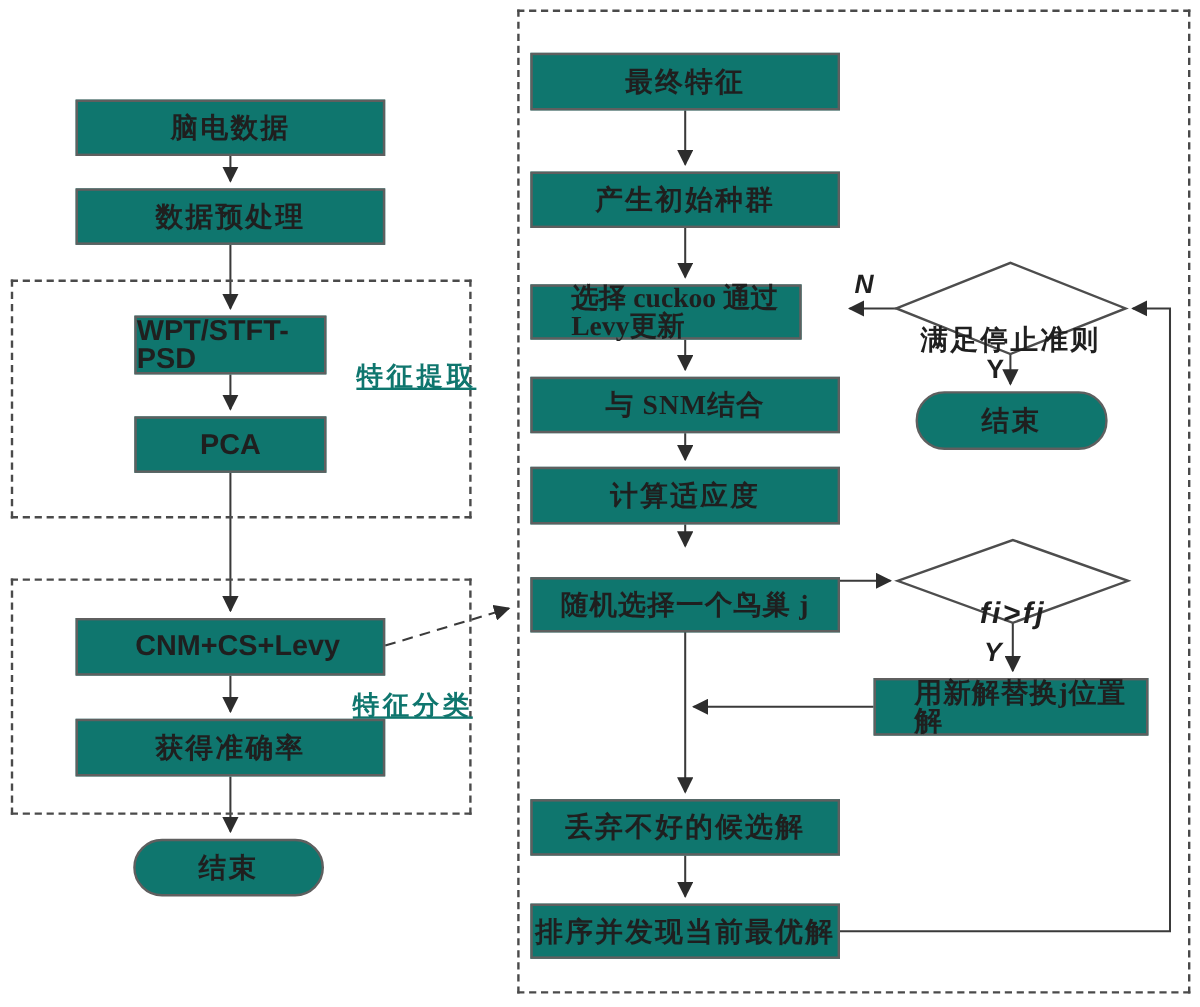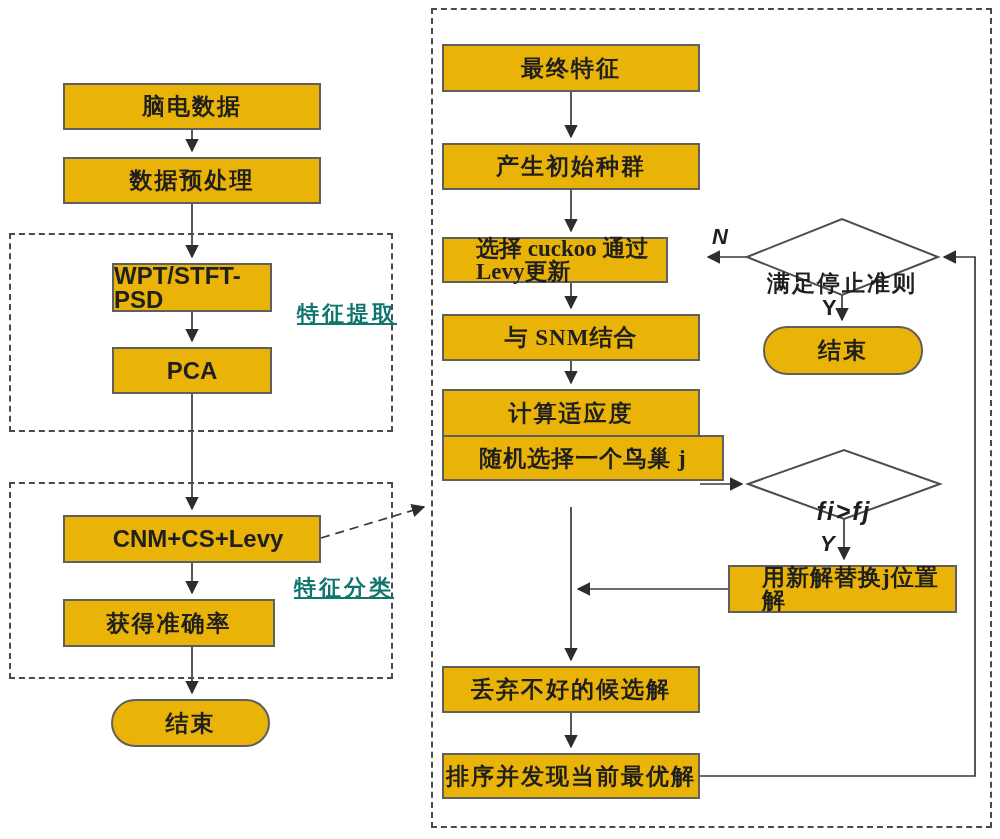--- a/index.html
+++ b/index.html
@@ -1,21 +1,21 @@
 <!DOCTYPE html>
 <html><head>
 <meta charset="utf-8">
 <style>
   html,body{margin:0;padding:0;background:#ffffff;}
   #stage{
     position:relative;width:1000px;height:839px;background:#ffffff;overflow:hidden;
     font-family:"Liberation Serif","DejaVu Serif",serif;color:#1f1f1f;
   }
   .node{
-    position:absolute;border:2px solid #5f5f5f;background:#eab308;
+    position:absolute;border:2px solid #5f5f5f;background:#0f766e;
     display:flex;align-items:center;justify-content:center;
     font-size:23px;letter-spacing:2px;line-height:1;box-sizing:border-box;
     font-weight:600;
   }
   .latin{
     font-family:"Liberation Sans","DejaVu Sans",sans-serif;
     font-weight:700;font-size:24px;letter-spacing:0;
   }
   .terminal{border-radius:24px;}
   .group{
@@ -93,37 +93,37 @@
   <div class="grouplabel" style="left:297px;top:299px;">特征提取</div>
 
   <div class="node latin" style="left:112px;top:347px;width:160px;height:47px;">PCA</div>
 
   <div class="group" style="left:9px;top:482px;width:384px;height:197px;"></div>
 
   <div class="node latin" style="left:63px;top:515px;width:258px;height:48px;padding-left:12px;">CNM+CS+Levy</div>
 
   <div class="grouplabel" style="left:294px;top:573px;">特征分类</div>
 
-  <div class="node" style="left:63px;top:599px;width:212px;height:48px;">获得准确率</div>
+  <div class="node" style="left:63px;top:599px;width:258px;height:48px;">获得准确率</div>
 
   <div class="node terminal" style="left:111px;top:699px;width:159px;height:48px;">结束</div>
 
   <div class="group" style="left:431px;top:8px;width:561px;height:820px;"></div>
 
   <div class="node" style="left:442px;top:44px;width:258px;height:48px;">最终特征</div>
 
   <div class="node" style="left:442px;top:143px;width:258px;height:47px;">产生初始种群</div>
 
   <div class="node" style="left:442px;top:237px;width:226px;height:46px;letter-spacing:0;padding-left:32px;">选择 cuckoo 通过 Levy更新</div>
 
   <div class="node" style="left:442px;top:314px;width:258px;height:47px;letter-spacing:1px;">与 SNM结合</div>
 
   <div class="node" style="left:442px;top:389px;width:258px;height:48px;">计算适应度</div>
 
-  <div class="node" style="left:442px;top:435px;width:282px;height:46px;letter-spacing:1px;">随机选择一个鸟巢 j</div>
+  <div class="node" style="left:442px;top:481px;width:258px;height:46px;letter-spacing:1px;">随机选择一个鸟巢 j</div>
 
   <div class="node" style="left:728px;top:565px;width:229px;height:48px;letter-spacing:1px;padding-left:32px;">用新解替换j位置解</div>
 
   <div class="node" style="left:442px;top:666px;width:258px;height:47px;">丢弃不好的候选解</div>
 
   <div class="node" style="left:442px;top:753px;width:258px;height:46px;">排序并发现当前最优解</div>
 
   <div class="node terminal" style="left:763px;top:326px;width:160px;height:49px;">结束</div>
 
   <div class="dlabel" style="left:757px;top:237px;width:170px;height:40px;">满足停止准则</div>

